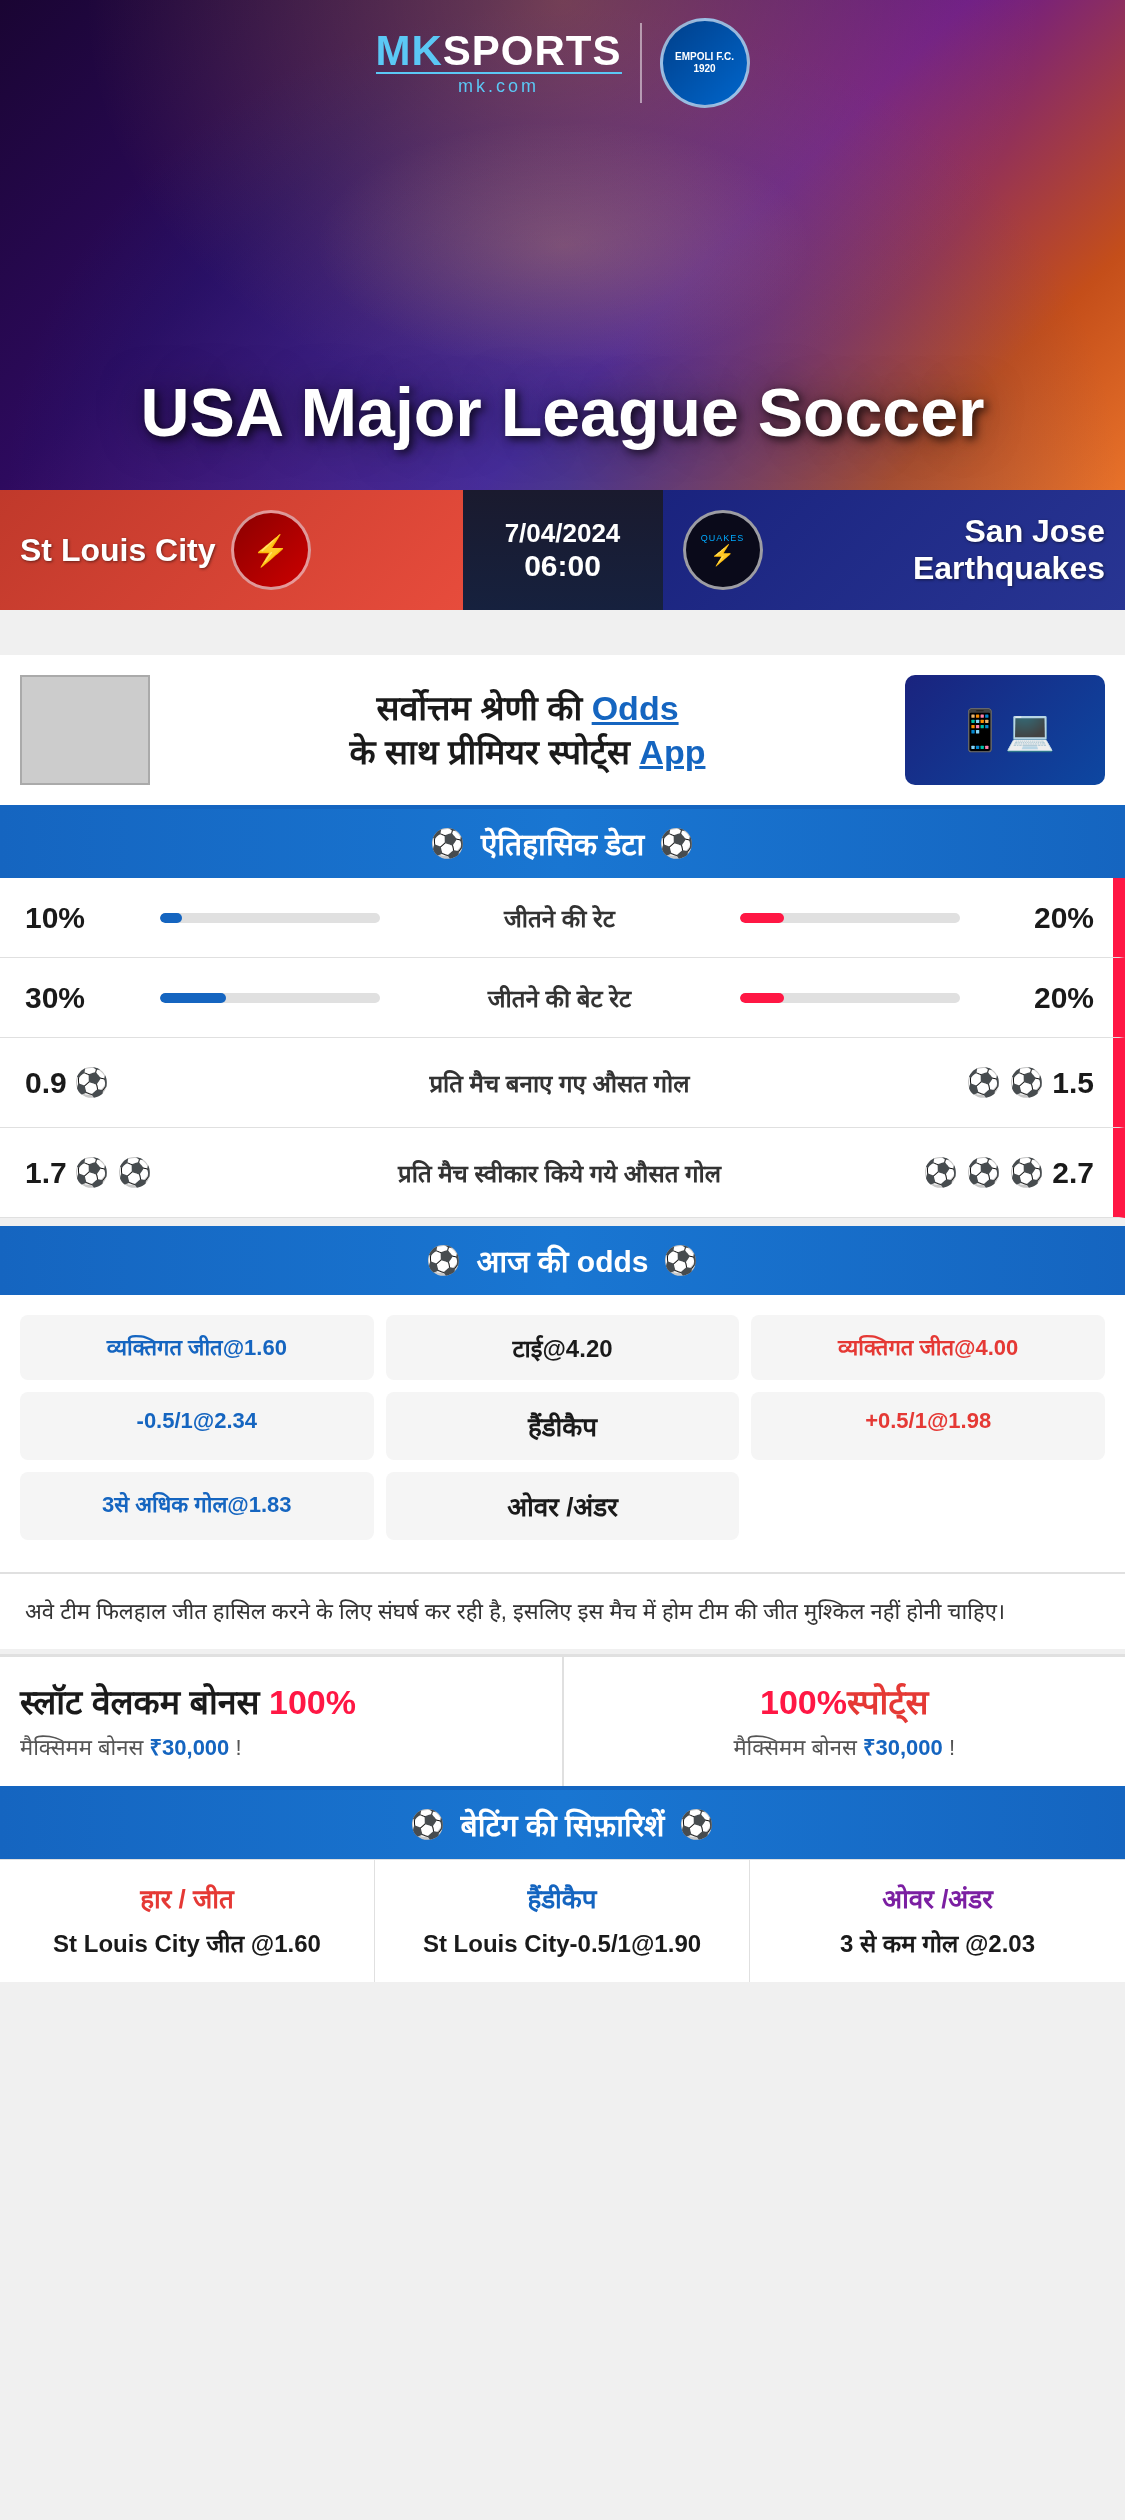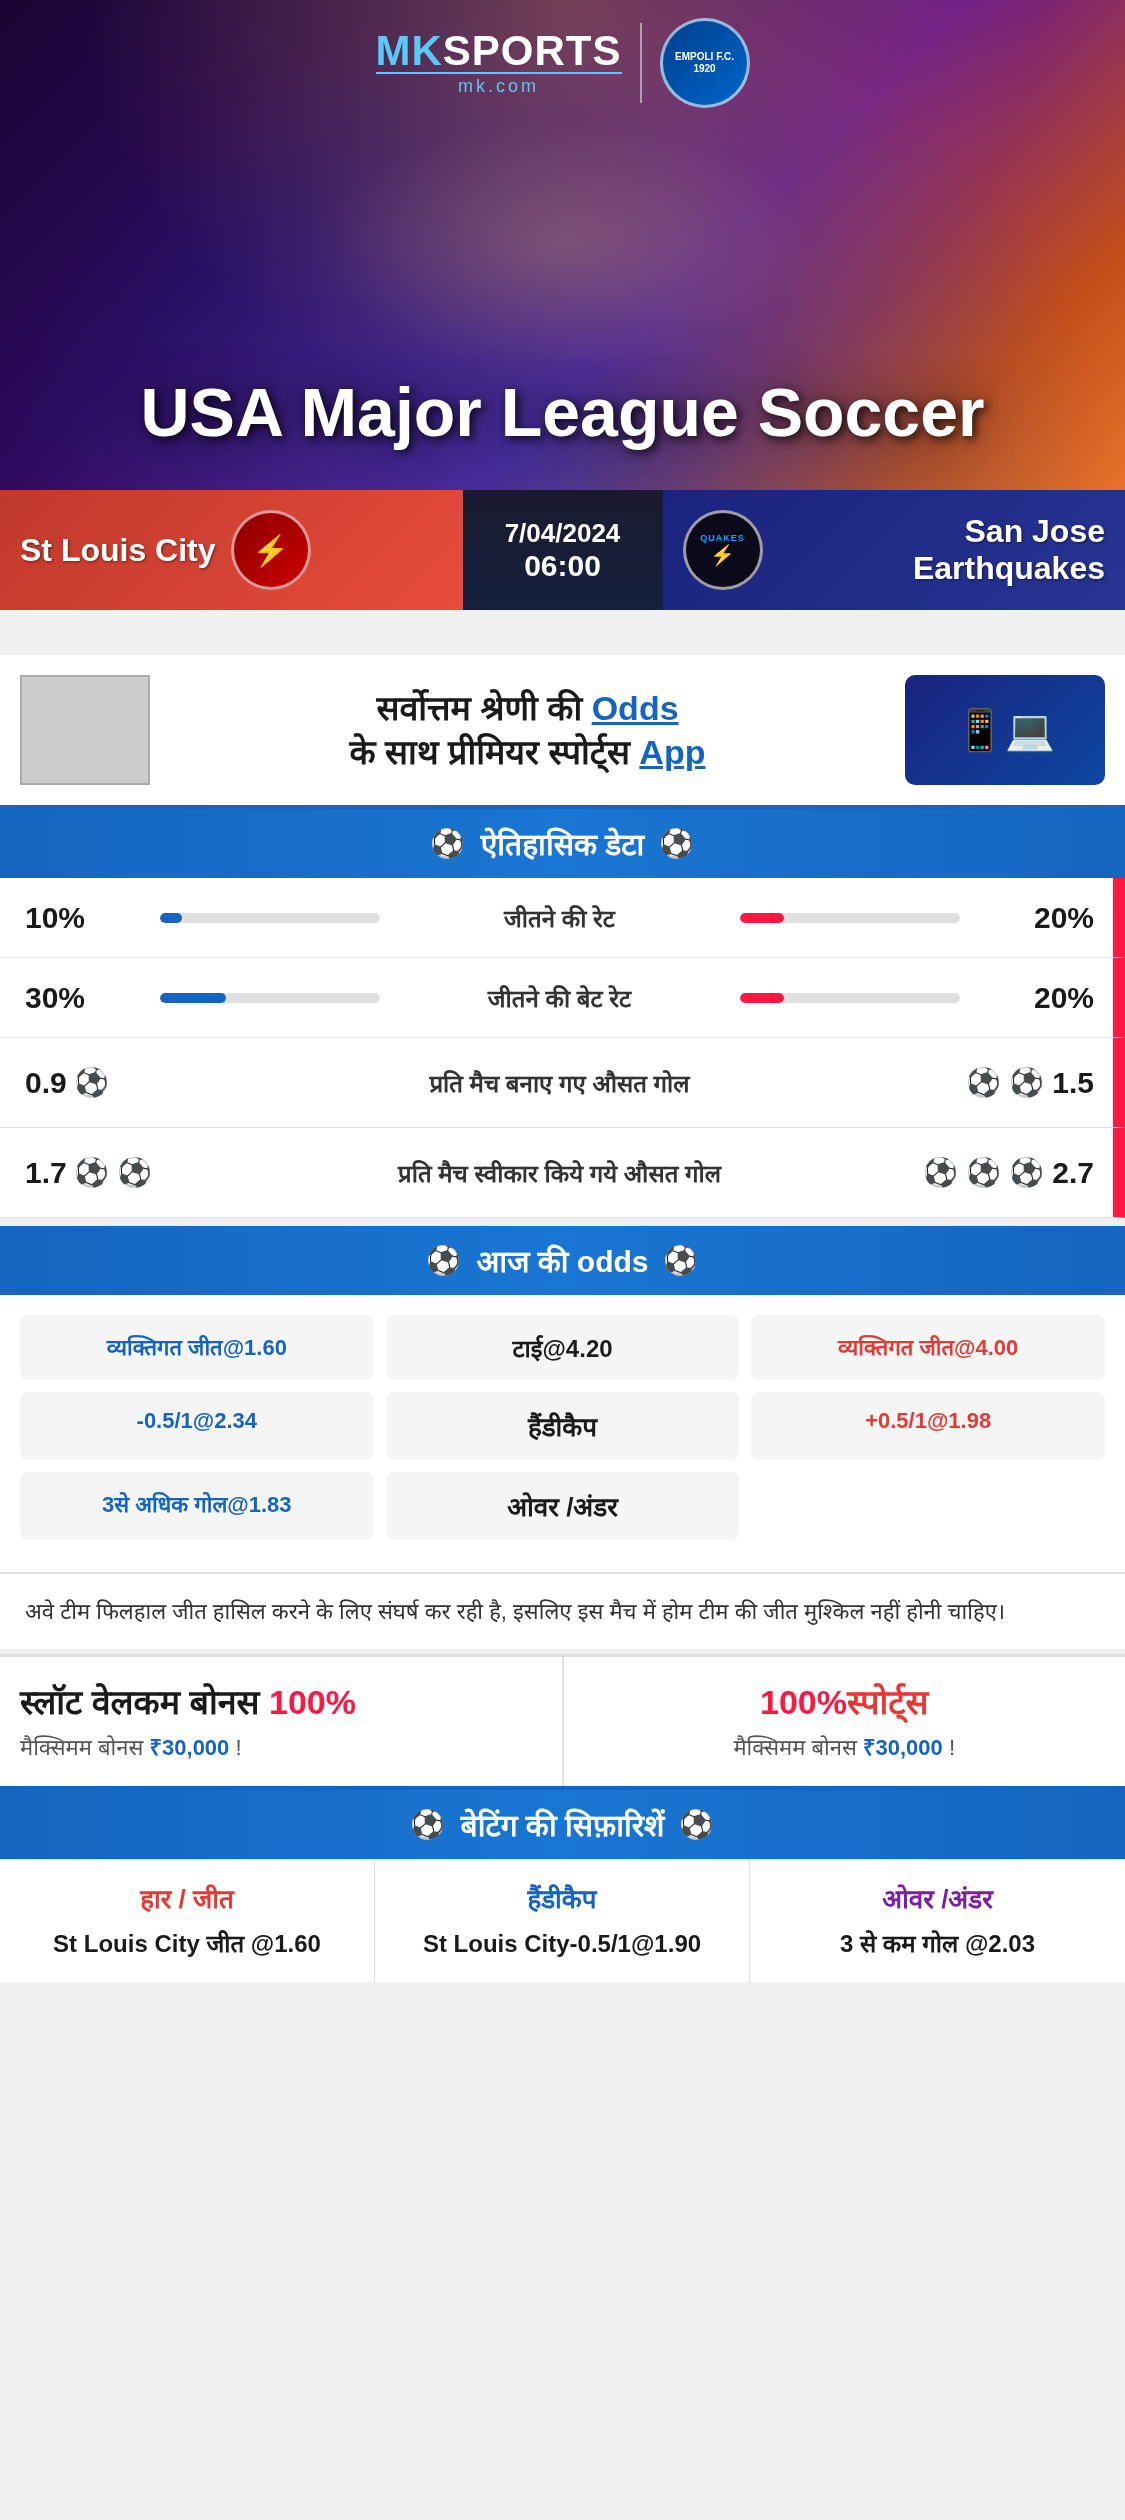--- a/index.html
+++ b/index.html
@@ -190,21 +190,21 @@
       border-radius: 50%;
       display: flex;
       flex-direction: column;
       align-items: center;
       justify-content: center;
       border: 3px solid rgba(255,255,255,0.6);
       flex-shrink: 0;
     }
     .team-badge-away .quakes-text {
       font-size: 9px;
-      font-weight: 700;
+      font-weight: 400;
       color: #00aaff;
       letter-spacing: 1px;
     }
     .team-badge-away .quakes-icon {
       font-size: 20px;
       color: white;
     }
 
     
     .promo-banner {

